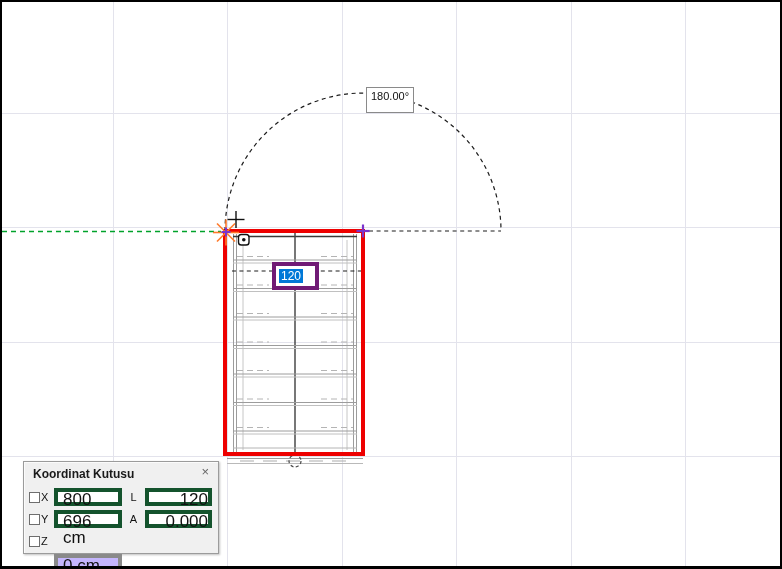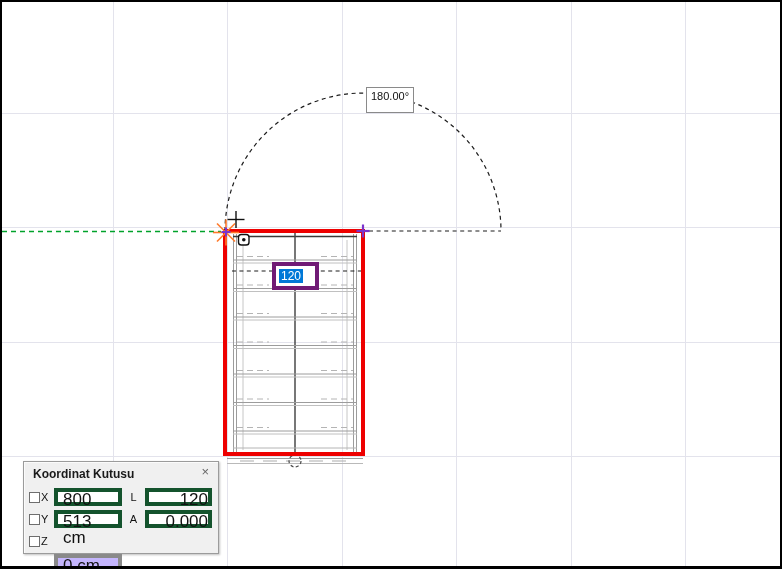--- a/index.html
+++ b/index.html
@@ -182,21 +182,21 @@
       <div class="cb"></div>
       <div class="axis-lb">X</div>
       <div class="fld">800 cm</div>
       <div class="p-lb">L</div>
       <div class="fld fld2">120 cm</div>
     </div>
 
     <div class="coord-row row-1">
       <div class="cb"></div>
       <div class="axis-lb">Y</div>
-      <div class="fld">513 cm</div>
+      <div class="fld">696 cm</div>
       <div class="p-lb">A</div>
       <div class="fld fld2">0.000</div>
     </div>
 
     <div class="coord-row row-2">
       <div class="cb"></div>
       <div class="axis-lb">Z</div>
       <div class="fld dis">0 cm</div>
     </div>
   </div>

